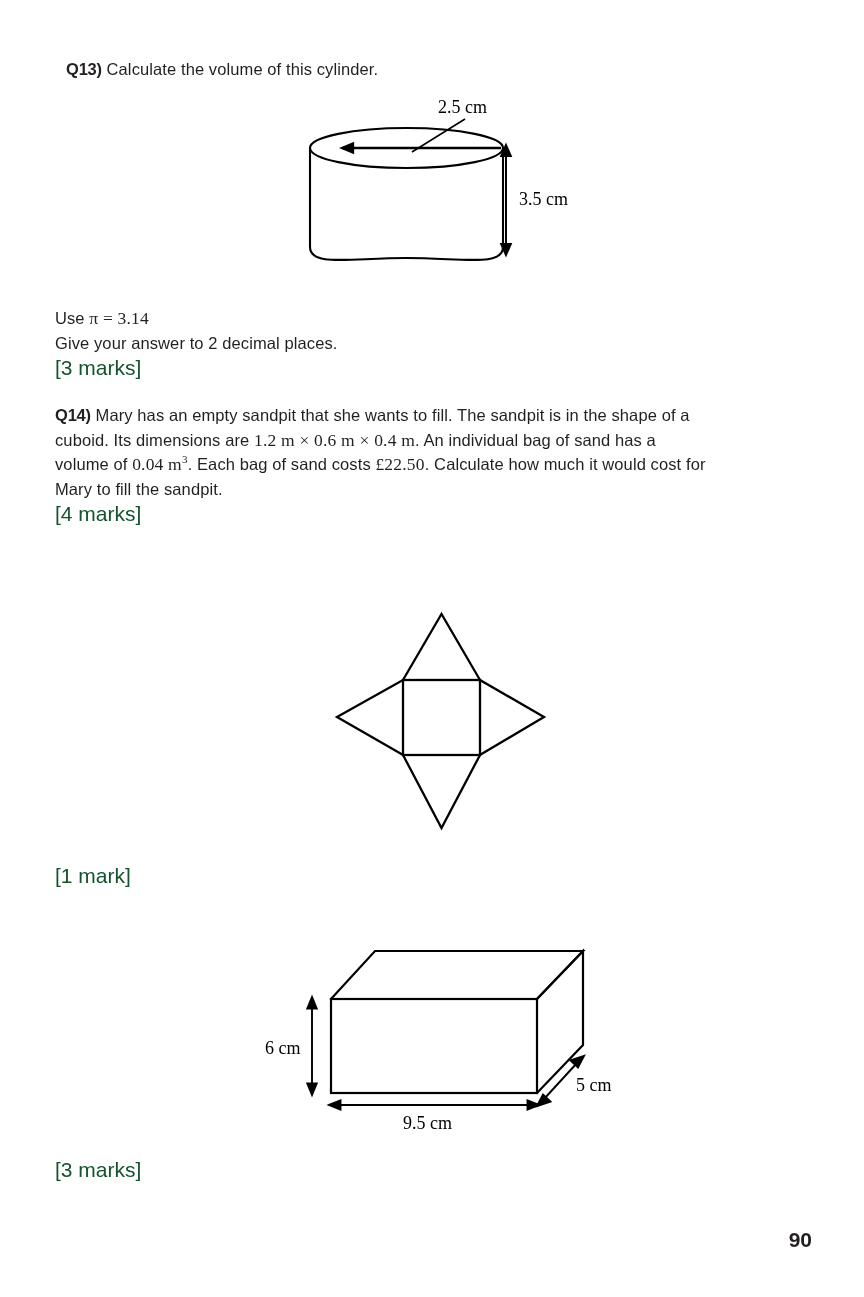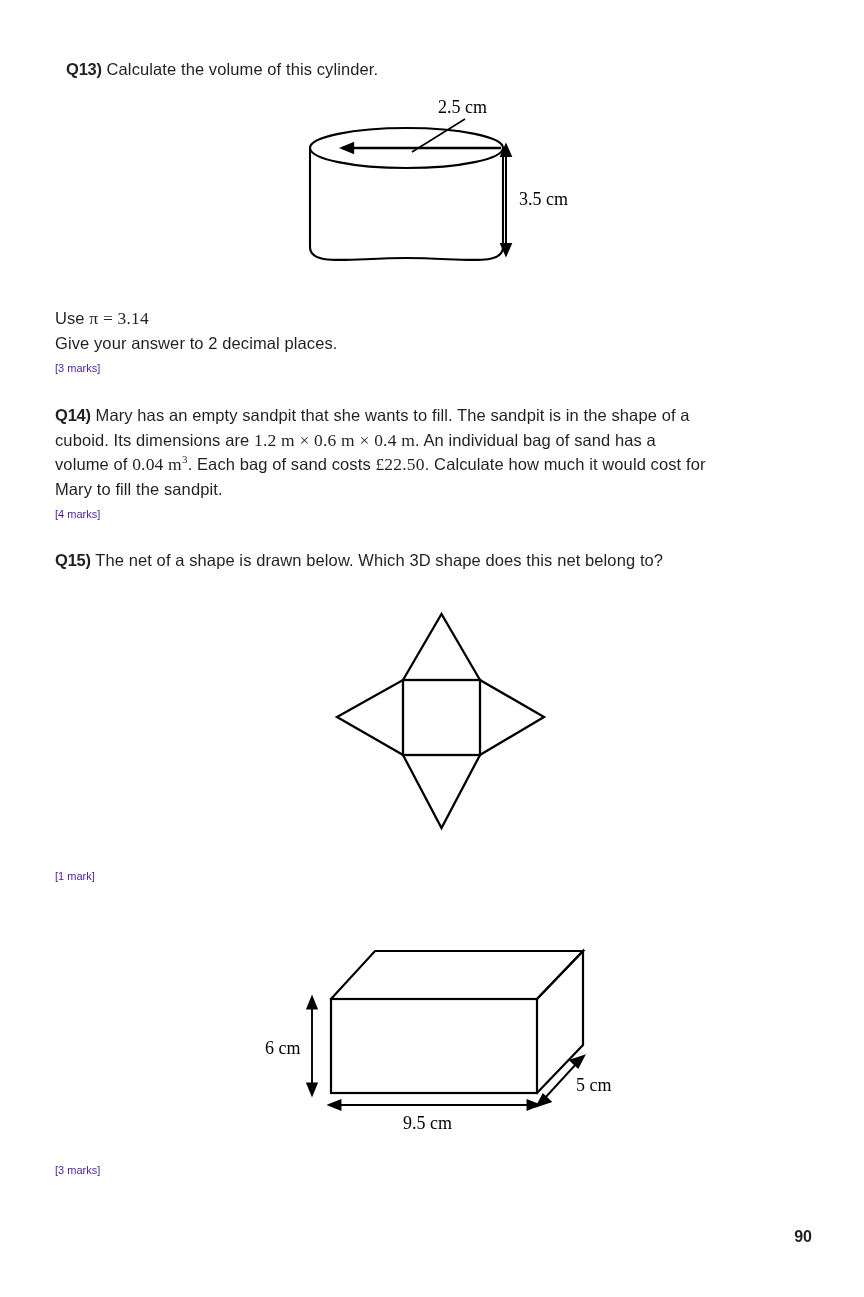--- a/index.html
+++ b/index.html
@@ -36,23 +36,23 @@
     letter-spacing: 0.2px;
   }
   .mathser sup {
     font-size: 11px;
     vertical-align: super;
     line-height: 0;
   }
   .marks {
     position: absolute;
     font-family: "Liberation Sans", sans-serif;
-    font-size: 11px;
+    font-size: 21px;
     line-height: 24.5px;
-    color: #4c1d95;
+    color: #14532d;
   }
 
   
   .figure {
     position: absolute;
   }
   .figure svg { display: block; }
 
   .dimlabel {
     position: absolute;
@@ -61,21 +61,21 @@
     color: #000000;
     white-space: nowrap;
   }
 
   
   .pagenum {
     position: absolute;
     right: 52px;
     top: 1228px;
     font-family: "Liberation Sans", sans-serif;
-    font-size: 16px;
+    font-size: 21px;
     font-weight: bold;
     color: #231f20;
   }
 </style>
 </head>
 <body>
 
 <div class="page">
 
   <div class="qblock" style="left:66px; top:57px; width:760px;">
@@ -122,23 +122,20 @@
   <div class="marks" style="left:55px; top:356px;">[3 marks]</div>
 
   <div class="qblock" style="left:55px; top:403px; width:790px;">
     <span class="qlabel">Q14)</span> <span>Mary has an empty sandpit that she wants to fill. The sandpit is in the shape of a</span><br>
     <span>cuboid. Its dimensions are </span><span class="mathser">1.2 m × 0.6 m × 0.4 m</span><span>. An individual bag of sand has a</span><br>
     <span>volume of </span><span class="mathser"><span>0.04 m</span><sup>3</sup></span><span>. Each bag of sand costs </span><span class="mathser">£22.50</span><span>. Calculate how much it would cost for</span><br>
     <span>Mary to fill the sandpit.</span>
   </div>
   <div class="marks" style="left:55px; top:502px;">[4 marks]</div>
 
-  <div class="qblock" style="left:55px; top:548px; width:790px;">
-    <span class="qlabel">Q15)</span> <span>The net of a shape is drawn below. Which 3D shape does this net belong to?</span>
-  </div>
 
   <div class="figure" style="left:325px; top:600px;">
     <svg width="230" height="235" viewBox="0 0 230 235">
       <g fill="none" stroke="#000000" stroke-width="2.3" stroke-linejoin="miter" stroke-linecap="square">
 
         <rect x="78" y="80" width="77" height="75"></rect>
 
         <path d="M78,80 L116.5,14 L155,80"></path>
 
         <path d="M78,155 L116.5,228 L155,155"></path>

